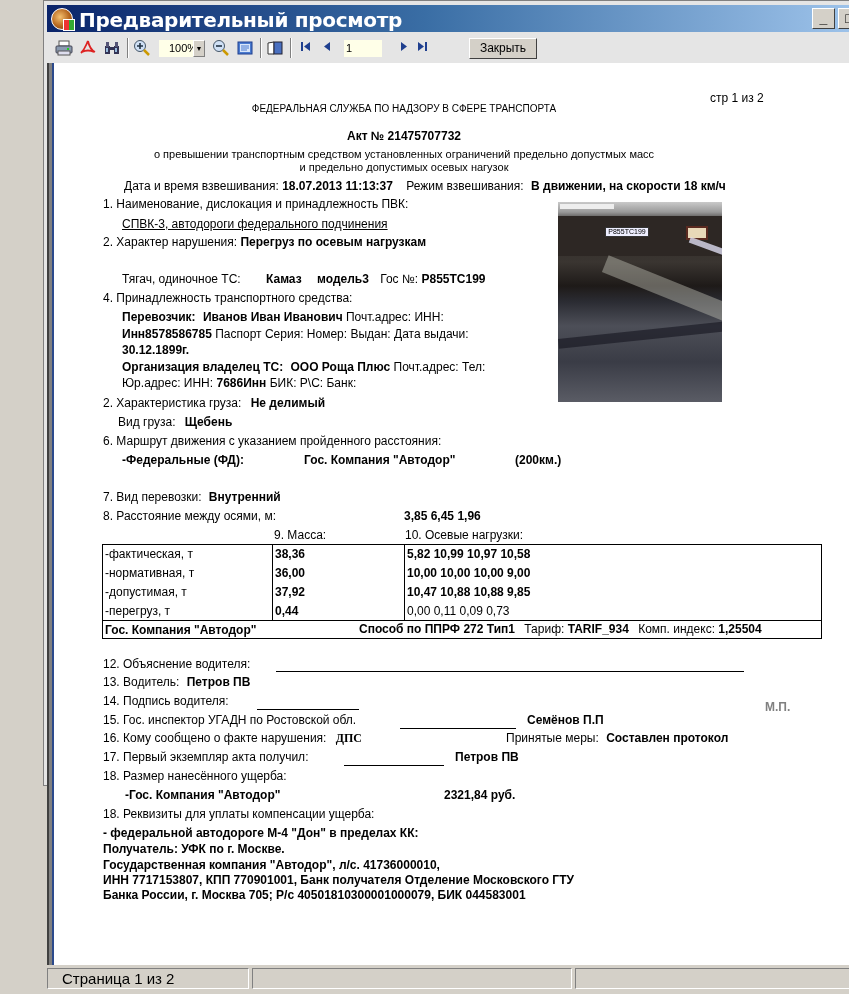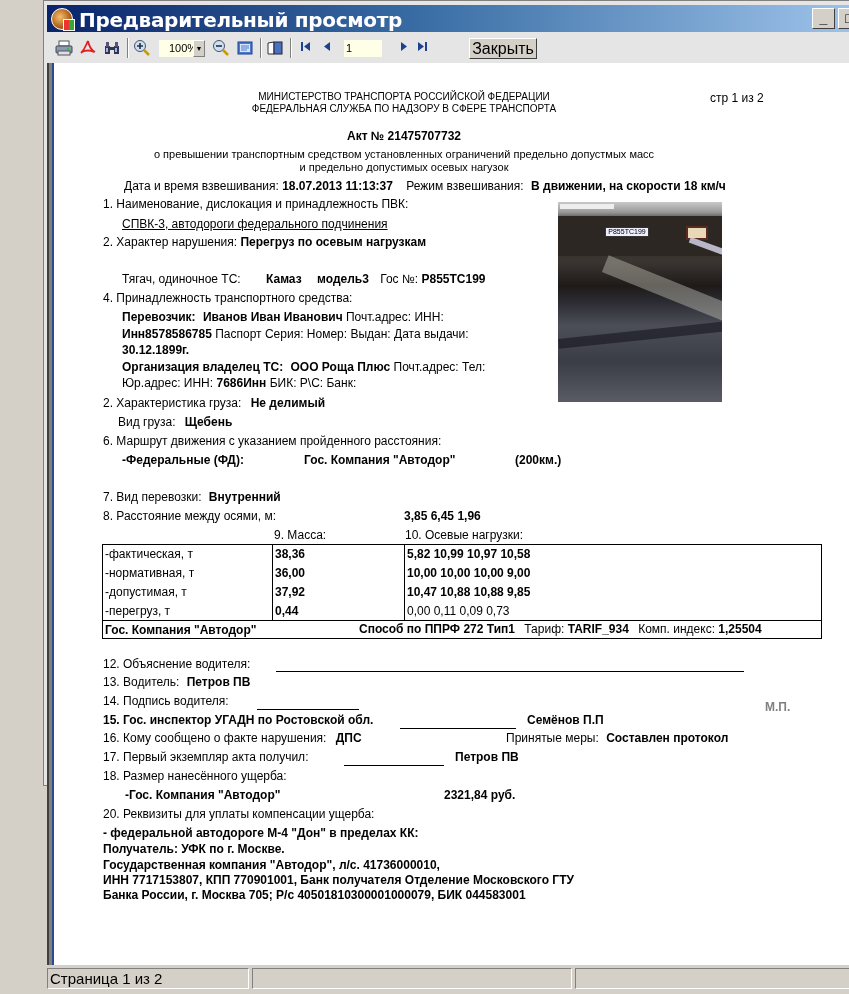--- a/index.html
+++ b/index.html
@@ -15,29 +15,29 @@
   .tb-btn { position: absolute; top: 3px; width: 23px; height: 21px; background: #d4d0c8;
     border: 1px solid; border-color: #fff #404040 #404040 #fff; font-size: 14px; line-height: 18px; text-align: center; color: #000; font-weight: bold; }
   .toolbar { position: absolute; left: 3px; top: 33px; width: 842px; height: 28px; }
   .ticon { position: absolute; top: 5px; width: 18px; height: 18px; font-size: 14px; line-height: 18px; text-align: center; }
   .sep { position: absolute; top: 4px; width: 2px; height: 20px; border-left: 1px solid #808080; border-right: 1px solid #fff; }
   .zoom-combo { position: absolute; left: 112px; top: 6px; width: 46px; height: 17px; background: #ffffe8; font-size: 11px; line-height: 17px; padding-left: 10px; }
   .zoom-combo .arrow { position: absolute; right: 0; top: 0; width: 12px; height: 17px; background: #d4d0c8; border: 1px solid; border-color: #fff #808080 #808080 #fff; font-size: 7px; line-height: 15px; text-align: center; }
   .page-input { position: absolute; left: 297px; top: 6px; width: 38px; height: 17px; background: #ffffe8; font-size: 11px; line-height: 17px; padding-left: 2px; }
   .nav { position: absolute; top: 5px; font-size: 12px; color: #1f3f8f; line-height: 18px; }
   .close-btn { position: absolute; left: 422px; top: 4px; width: 68px; height: 21px; background: #d4d0c8;
-    border: 1px solid; border-color: #fff #404040 #404040 #fff; font-size: 16px; line-height: 19px; text-align: center; }
+    border: 1px solid; border-color: #fff #404040 #404040 #fff; font-size: 12px; line-height: 19px; text-align: center; }
   .viewport { position: absolute; left: 3px; top: 62px; width: 817px; height: 902px; background: #808080; border-left: 2px solid #404040; overflow: hidden; }
   .page { position: absolute; left: 3px; top: 0; width: 808px; height: 902px; background: #fff; border-left: 2px solid #2c4a8c; }
   .scrollbar { position: absolute; left: 820px; top: 62px; width: 25px; height: 902px;
     background: repeating-conic-gradient(#d4d0c8 0% 25%, #fff 0% 50%) 0 0 / 2px 2px; }
   .sb-btn { position: absolute; left: 0; width: 25px; height: 22px; background: #d4d0c8; border: 1px solid; border-color: #fff #404040 #404040 #fff; font-size: 10px; line-height: 20px; text-align: center; }
   .sb-thumb { position: absolute; left: 0; top: 34px; width: 25px; height: 336px; background: #d4d0c8; border: 1px solid; border-color: #fff #404040 #404040 #fff; }
   .statusbar { position: absolute; left: 3px; top: 966px; width: 842px; height: 24px; }
-  .sb-pane { position: absolute; top: 1px; height: 21px; border: 1px solid; border-color: #808080 #fff #fff #808080; font-size: 15px; line-height: 19px; padding-left: 2px; }
+  .sb-pane { position: absolute; top: 1px; height: 21px; border: 1px solid; border-color: #808080 #fff #fff #808080; font-size: 15px; line-height: 19px; padding-left: 14px; }
   .grip { position: absolute; right: 0; bottom: 0; width: 14px; height: 14px;
     background: repeating-linear-gradient(135deg, transparent 0 3px, #808080 3px 4px, #fff 4px 5px); }
 
   
   .doc { position: absolute; left: 0; top: 0; width: 808px; height: 902px; font-size: 12px; color: #000; }
   .doc .abs { position: absolute; white-space: nowrap; }
   .b { font-weight: bold; }
   .hdr { font-size: 10px; text-align: center; line-height: 12px; }
   .photo { position: absolute; left: 504px; top: 139px; width: 164px; height: 200px; overflow: hidden;
     background: linear-gradient(180deg, #c9c9c9 0%, #9a9a9a 5%, #2e2a27 10%, #3a3531 30%, #1e1a18 42%, #2b2c33 50%, #4d4f58 62%, #3a3c46 80%, #5a5c65 100%); }
@@ -151,21 +151,20 @@
           <path d="M3 3 L9 7.5 L3 12 Z" fill="#1f3f8f"></path>
           <rect x="10" y="3" width="2" height="9" fill="#1f3f8f"></rect>
         </svg>
     </div>
     <div class="close-btn">Закрыть</div>
   </div>
 
   <div class="viewport">
     <div class="page">
       <div class="doc">
-        <div class="abs hdr" style="left:150px; top:28px; width:400px;">МИНИСТЕРСТВО ТРАНСПОРТА РОССИЙСКОЙ ФЕДЕРАЦИИ</div>
         <div class="abs hdr" style="left:150px; top:40px; width:400px;">ФЕДЕРАЛЬНАЯ СЛУЖБА ПО НАДЗОРУ В СФЕРЕ ТРАНСПОРТА</div>
         <div class="abs" style="left:656px; top:28px; font-size:12px;">стр 1 из 2</div>
 
         <div class="abs b" style="left:150px; top:66px; width:400px; text-align:center; font-size:12px;">Акт № 21475707732</div>
         <div class="abs" style="left:80px; top:85px; width:540px; text-align:center; font-size:11px;">о превышении транспортным средством установленных ограничений предельно допустмых масс</div>
         <div class="abs" style="left:80px; top:98px; width:540px; text-align:center; font-size:11px;">и предельно допустимых осевых нагузок</div>
 
         <div class="abs" style="left:70px; top:116px;">
           <span>Дата и время взвешивания:</span>
           <span class="b">18.07.2013 11:13:37</span>
@@ -279,38 +278,38 @@
 
         <div class="abs" style="left:49px; top:594px;">12. Объяснение водителя:</div>
         <div class="hline" style="left:222px; top:608px; width:468px;"></div>
         <div class="abs" style="left:49px; top:612px;">
           <span>13. Водитель:</span>
           <span class="b" style="margin-left:4px;">Петров ПВ</span>
         </div>
         <div class="abs" style="left:49px; top:631px;">14. Подпись водителя:</div>
         <div class="hline" style="left:203px; top:646px; width:102px;"></div>
         <div class="abs b" style="left:711px; top:637px; color:#808080;">М.П.</div>
-        <div class="abs" style="left:49px; top:650px;font-weight:bold;">15. Гос. инспектор УГАДН по Ростовской обл.</div>
+        <div class="abs" style="left:49px; top:650px;">15. Гос. инспектор УГАДН по Ростовской обл.</div>
         <div class="hline" style="left:346px; top:665px; width:116px;"></div>
         <div class="abs b" style="left:473px; top:650px;">Семёнов П.П</div>
         <div class="abs" style="left:49px; top:668px;">
           <span>16. Кому сообщено о факте нарушения:</span>
-          <span class="b" style="margin-left:6px;">ДПС</span>
+          <span class="b" style="margin-left:6px;font-family:Liberation Serif, serif;">ДПС</span>
         </div>
         <div class="abs" style="left:452px; top:668px;">
           <span>Принятые меры:</span>
           <span class="b" style="margin-left:4px;">Составлен протокол</span>
         </div>
         <div class="abs" style="left:49px; top:687px;">17. Первый экземпляр акта получил:</div>
         <div class="hline" style="left:290px; top:702px; width:100px;"></div>
         <div class="abs b" style="left:401px; top:687px;">Петров ПВ</div>
         <div class="abs" style="left:49px; top:706px;">18. Размер нанесённого ущерба:</div>
         <div class="abs b" style="left:71px; top:725px;">-Гос. Компания "Автодор"</div>
         <div class="abs b" style="left:390px; top:725px;text-align:center;">2321,84 руб.</div>
-        <div class="abs" style="left:49px; top:744px;">20. Реквизиты для уплаты компенсации ущерба:</div>
+        <div class="abs" style="left:49px; top:744px;">18. Реквизиты для уплаты компенсации ущерба:</div>
         <div class="abs b" style="left:49px; top:763px;">- федеральной автодороге М-4 "Дон" в пределах КК:</div>
         <div class="abs b" style="left:49px; top:779px;">Получатель: УФК по г. Москве.</div>
         <div class="abs b" style="left:49px; top:795px;">Государственная компания "Автодор", л/с. 41736000010,</div>
         <div class="abs b" style="left:49px; top:810px;">ИНН 7717153807, КПП 770901001, Банк получателя Отделение Московского ГТУ</div>
         <div class="abs b" style="left:49px; top:825px;">Банка России, г. Москва 705; Р/с 40501810300001000079, БИК 044583001</div>
       </div>
     </div>
   </div>
 
   <div class="scrollbar">

